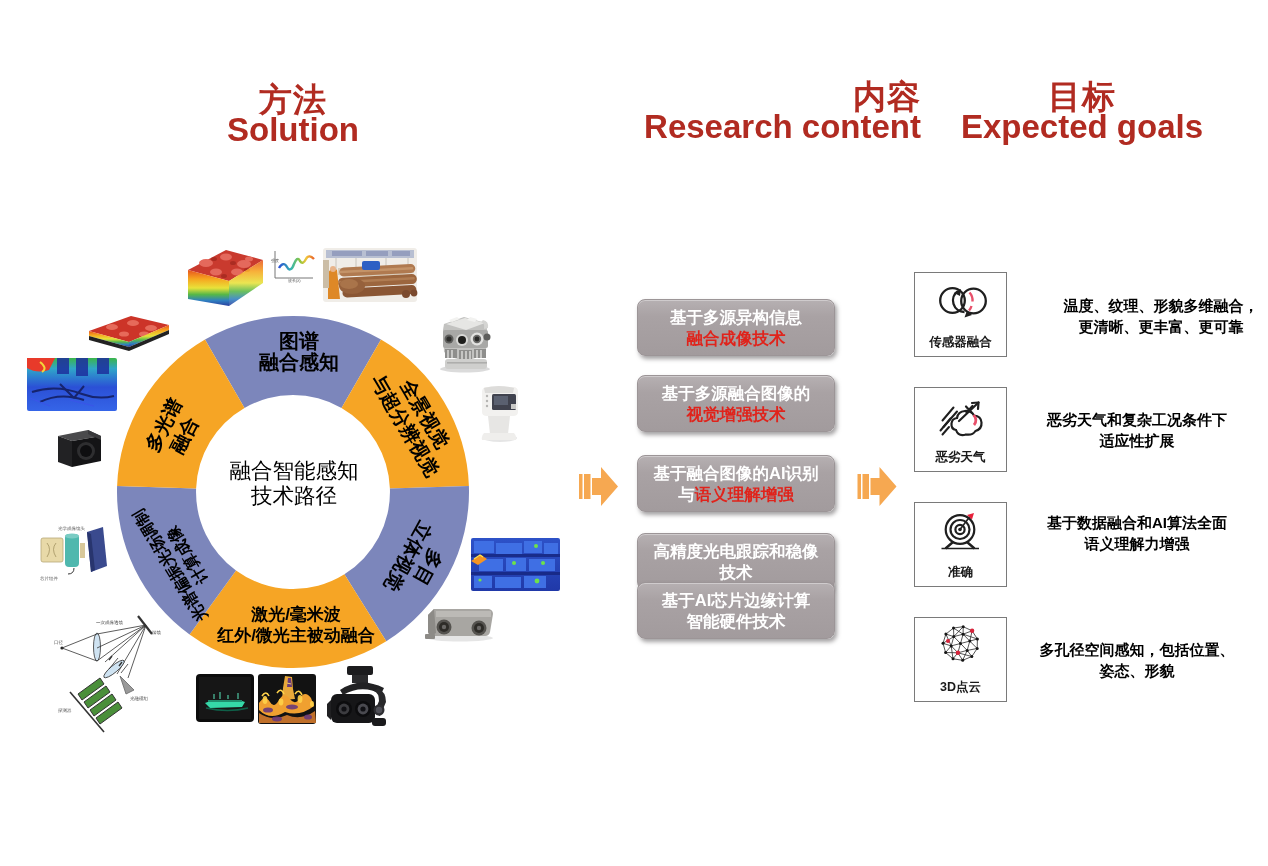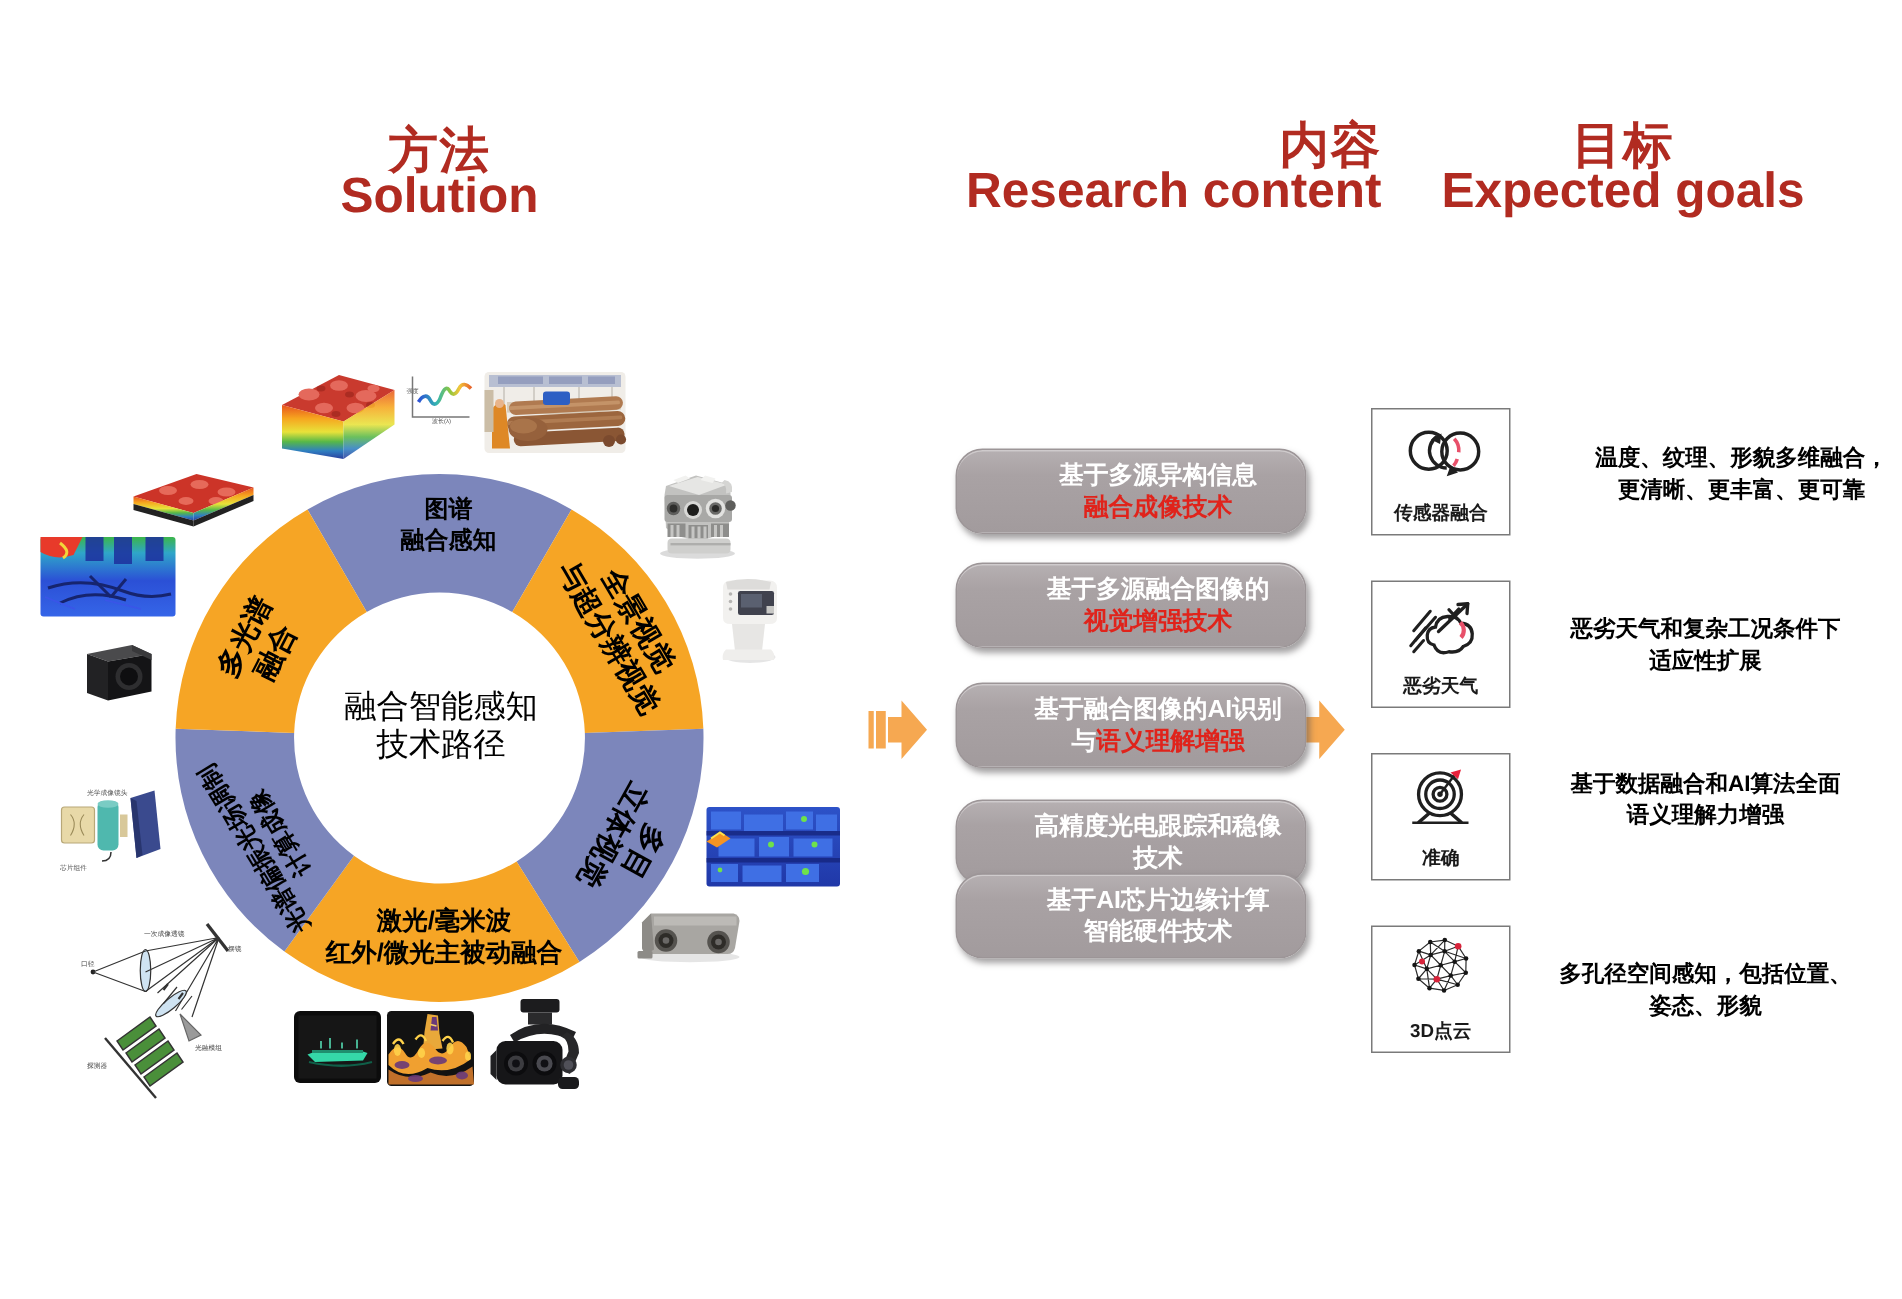--- a/index.html
+++ b/index.html
@@ -5,26 +5,26 @@
 html,body{margin:0;padding:0;background:#fff;}
 #page{position:relative;width:1268px;height:736px;background:#fff;overflow:hidden;
   font-family:"Liberation Sans",sans-serif;}
 .hd{position:absolute;text-align:center;color:#b12b21;font-weight:bold;line-height:1;}
 .hd .cn{font-size:33px;letter-spacing:1px;}
 .hd .en{font-size:33px;margin-top:-3px;}
 .ringlab{position:absolute;color:#000;font-weight:bold;font-size:19px;line-height:23px;
   text-align:center;white-space:nowrap;transform:translate(-50%,-50%);}
 .ctr{position:absolute;left:294px;top:484px;transform:translate(-50%,-50%);
   color:#000;font-weight:normal;font-size:21.5px;line-height:25px;text-align:center;white-space:nowrap;}
-.gbox{position:absolute;left:637px;width:196px;border-radius:18px;
+.gbox{position:absolute;left:637px;width:196px;border-radius:8px;
   background:linear-gradient(#b6b0b2 0%,#a9a2a4 30%,#a29b9d 100%);
   box-shadow:2px 3px 4px rgba(90,85,87,.55), inset 0 1px 0 rgba(255,255,255,.35);
   border:1px solid #9c9597;
   color:#fff;font-weight:bold;font-size:16.5px;line-height:20.5px;text-align:center;
-  display:flex;align-items:center;justify-content:center;padding-left:36px;}
+  display:flex;align-items:center;justify-content:center;}
 .gbox .rd{color:#e0231b;}
 .obox{position:absolute;left:914px;width:91px;height:83px;border:1.5px solid #7a7a7a;background:transparent;}
 .obox .lb{position:absolute;bottom:5px;left:0;right:0;text-align:center;
   font-size:12.5px;font-weight:bold;color:#1a1a1a;}
 .gtxt{position:absolute;left:1137px;text-align:center;color:#000;white-space:nowrap;
   font-weight:bold;font-size:15px;line-height:21px;transform:translate(-50%,-50%);}
 </style>
 </head>
 <body>
 <div id="page">
@@ -427,21 +427,21 @@
         <circle cx="953.8" cy="636.6" r="1.5"></circle>
         <circle cx="963.1" cy="634.2" r="1.5"></circle>
         <circle cx="969.8" cy="641.1" r="1.5"></circle>
         <circle cx="960.5" cy="643.5" r="1.5"></circle>
       </g>
 <circle cx="972.1" cy="630.8" r="2.2" fill="#d8233a"></circle>
       <circle cx="948" cy="641" r="2" fill="#d8233a"></circle>
       <circle cx="957.9" cy="652.8" r="2.2" fill="#d8233a"></circle>
 </svg>
 
-<div class="ringlab" style="left:299px;top:351px;font-size:16px;line-height:20.5px;">图谱<br>融合感知</div>
+<div class="ringlab" style="left:299px;top:351px;font-size:20px;line-height:20.5px;">图谱<br>融合感知</div>
 <div class="ringlab" style="left:415px;top:420px;transform:translate(-50%,-50%) rotate(59.5deg);">全景视觉<br>与超分辨视觉</div>
 <div class="ringlab" style="left:418px;top:562px;transform:translate(-50%,-50%) rotate(119deg);">多目<br>立体视觉</div>
 <div class="ringlab" style="left:296px;top:625px;font-size:17px;line-height:20.5px;">激光/毫米波<br>红外/微光主被动融合</div>
 <div class="ringlab" style="left:179px;top:560px;font-size:16px;line-height:20px;transform:translate(-50%,-50%) rotate(239deg);">光谱偏振光场调制<br>计算成像</div>
 <div class="ringlab" style="left:174px;top:430px;transform:translate(-50%,-50%) rotate(297deg);">多光谱<br>融合</div>
 <div class="ctr">融合智能感知<br>技术路径</div>
 
 <div class="gbox" style="top:299px;height:55px;">
       <div>基于多源异构信息<br><span class="rd">融合成像技术</span></div>
     </div>

